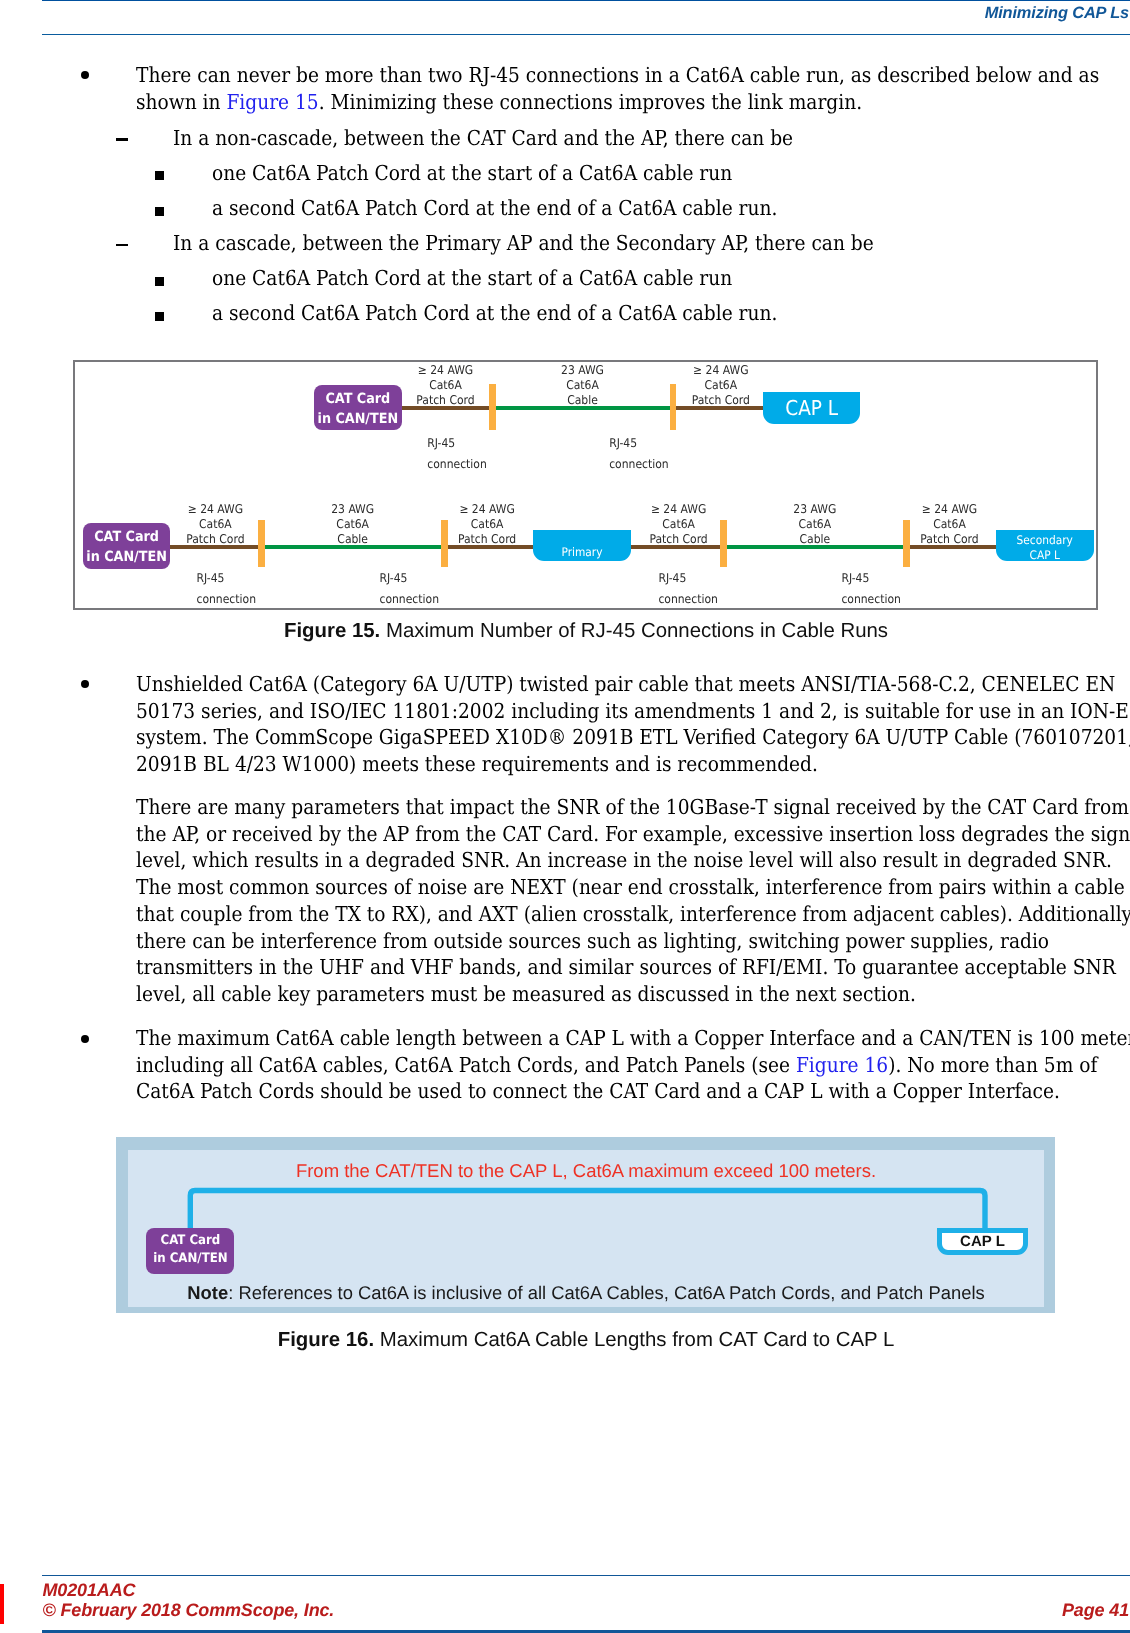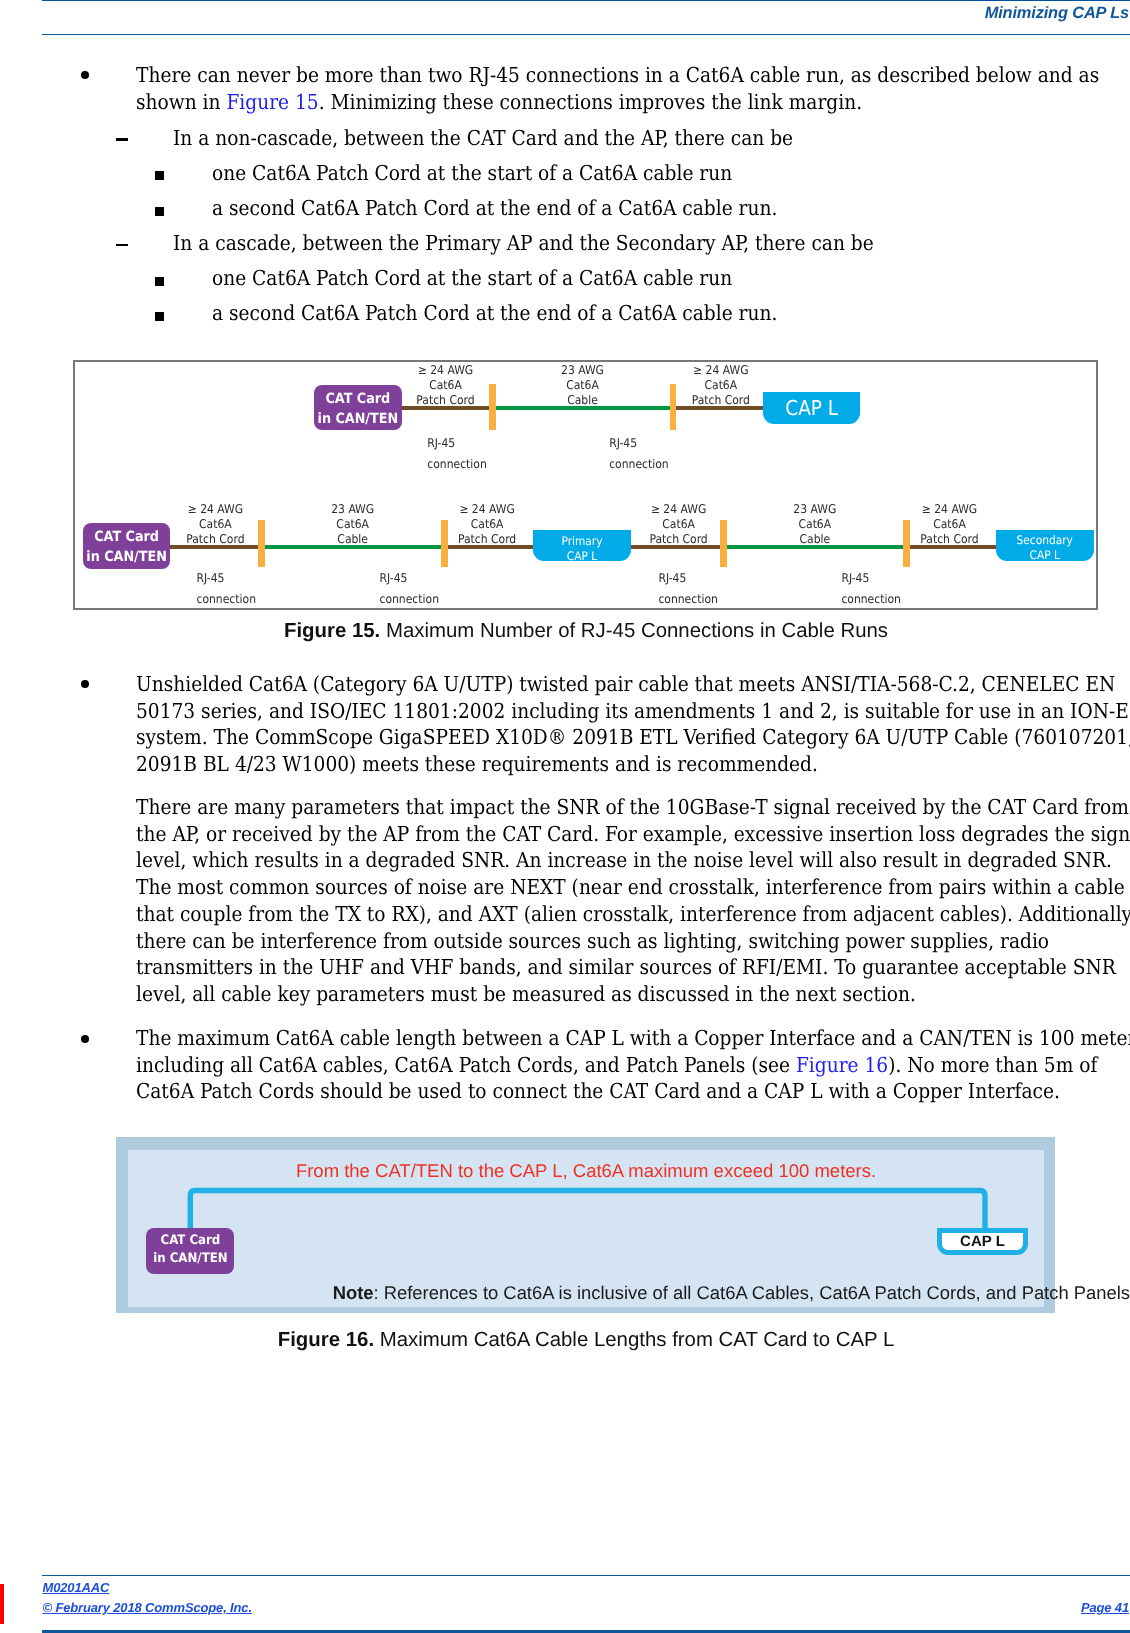--- a/index.html
+++ b/index.html
@@ -9,22 +9,22 @@
 
   
   .hdr-rule-top{position:absolute;left:42px;top:0px;width:1088px;height:1.45px;background:#00509e;}
   .hdr-rule-bot{position:absolute;left:42px;top:33.6px;width:1088px;height:1.8px;background:#0a5c9e;}
   .hdr-title{position:absolute;right:1px;top:3.5px;font-family:"Liberation Sans",sans-serif;
              font-size:16.4px;font-weight:bold;font-style:italic;color:#115798;letter-spacing:-0.15px;}
 
   
   .ftr-rule-top{position:absolute;left:42px;top:1574.5px;width:1088px;height:1.9px;background:#115798;}
   .ftr-rule-bot{position:absolute;left:42px;top:1630.2px;width:1088px;height:2.8px;background:#115798;}
-  .ftr-txt{position:absolute;font-family:"Liberation Sans",sans-serif;font-size:13px;
-           font-weight:bold;font-style:italic;color:#1d4ed8;white-space:nowrap;letter-spacing:-0.15px;text-decoration:underline;}
+  .ftr-txt{position:absolute;font-family:"Liberation Sans",sans-serif;font-size:18px;
+           font-weight:bold;font-style:italic;color:#b91c1c;white-space:nowrap;letter-spacing:-0.15px;}
   .ftr-l1{left:42.5px;top:1579.8px;}
   .ftr-l2{left:42.5px;top:1600.2px;}
   .ftr-r1{right:1px;top:1579.8px;}
   .ftr-r2{right:1px;top:1600.2px;}
   .change-bar{position:absolute;left:0px;top:1584px;width:4.2px;height:39.5px;background:#fe0000;}
 
   
   .body-text{position:absolute;font-size:20.7px;color:#000000;line-height:26.7px;
              text-align:left;margin-left:21px;}
   .lvl1{left:115px;width:1014px;}
@@ -54,21 +54,21 @@
   .catbox{position:absolute;background:#7e4099;border-radius:8px;color:#fff;
           font-family:"DejaVu Sans Condensed","DejaVu Sans",sans-serif;font-weight:bold;text-align:center;}
   .capbox{position:absolute;background:#00abe8;color:#fff;
           font-family:"DejaVu Sans Condensed","DejaVu Sans",sans-serif;text-align:center;}
 
   
   .fig16{position:absolute;left:116.3px;top:1137px;width:938.9px;height:175.6px;background:#aeccde;}
   .fig16-inner{position:absolute;left:11.9px;top:12.9px;width:915.5px;height:157.1px;background:#d5e4f2;}
   .f16-title{position:absolute;left:42px;top:1160.3px;width:1088px;text-align:center;
              font-family:"Liberation Sans",sans-serif;font-size:18.5px;color:#ee3124;}
-  .f16-note{position:absolute;left:42px;top:1281.6px;width:1088px;text-align:right;
+  .f16-note{position:absolute;left:42px;top:1281.6px;width:1088px;text-align:center;
             font-family:"Liberation Sans",sans-serif;font-size:18.4px;color:#1a1a1a;}
   .f16-note b{font-weight:bold;}
   .f16-cat{position:absolute;left:146.4px;top:1228.2px;width:88px;height:46px;background:#7e4099;
            border-radius:8px;color:#fff;font-family:"DejaVu Sans Condensed","DejaVu Sans",sans-serif;
            font-weight:bold;text-align:center;font-size:13.1px;line-height:18.6px;padding-top:3.5px;box-sizing:border-box;}
   .f16-cap{position:absolute;left:937.2px;top:1227.8px;width:90.5px;height:27px;background:#fff;
            border:5px solid #1fb0e8;border-radius:0 0 11px 11px;box-sizing:border-box;
            font-family:"Liberation Sans",sans-serif;font-weight:bold;font-size:15px;
            line-height:18px;text-align:center;color:#111;}
 </style>
@@ -138,21 +138,21 @@
     <div class="wire brown" style="left:365.9px;top:182.9px;width:91.8px;height:4.3px;"></div>
     <div class="wire brown" style="left:555.6px;top:182.9px;width:95.4px;height:4.3px;"></div>
     <div class="wire green" style="left:644.9px;top:182.9px;width:189.1px;height:4.3px;"></div>
     <div class="wire brown" style="left:827.9px;top:182.9px;width:92.6px;height:4.3px;"></div>
 
     <div class="catbox" style="left:7.5px;top:161.7px;width:87.6px;height:46px;font-size:14.2px;line-height:20.4px;padding-top:3.1px;box-sizing:border-box;">
       <div>CAT Card</div>
       <div>in CAN/TEN</div>
     </div>
 
-    <div class="capbox" style="left:457.7px;top:168.0px;width:97.9px;height:31.6px;border-radius:0 0 11px 11px;font-size:11.8px;line-height:15.5px;padding-top:4px;box-sizing:border-box;">
+    <div class="capbox" style="left:457.7px;top:168.0px;width:97.9px;height:31.6px;border-radius:0 0 11px 11px;font-size:11.8px;line-height:15.5px;padding-top:15px;box-sizing:border-box;">
       <div>Primary</div>
       <div>CAP L</div>
     </div>
 
     <div class="capbox" style="left:920.5px;top:167.8px;width:97.8px;height:31.9px;border-radius:0 0 11px 11px;font-size:11.8px;line-height:15.5px;padding-top:3.1px;box-sizing:border-box;">
       <div>Secondary</div>
       <div>CAP L</div>
     </div>
 
     <div class="conn" style="left:183px;top:157.9px;height:47.6px;"></div>

